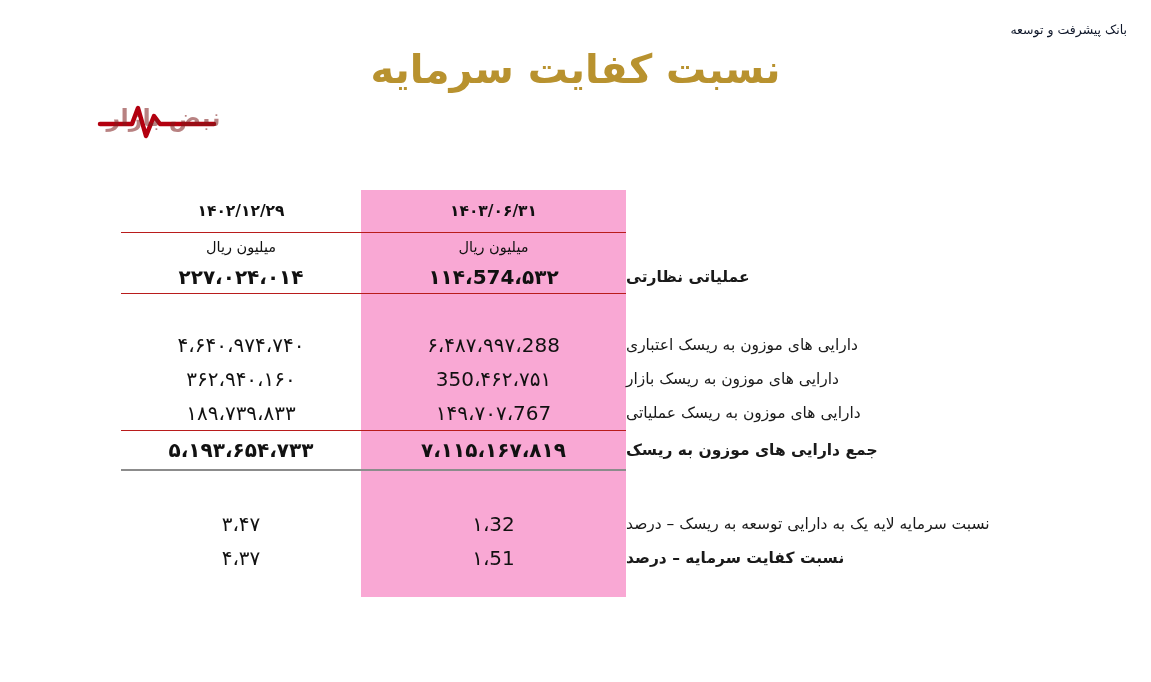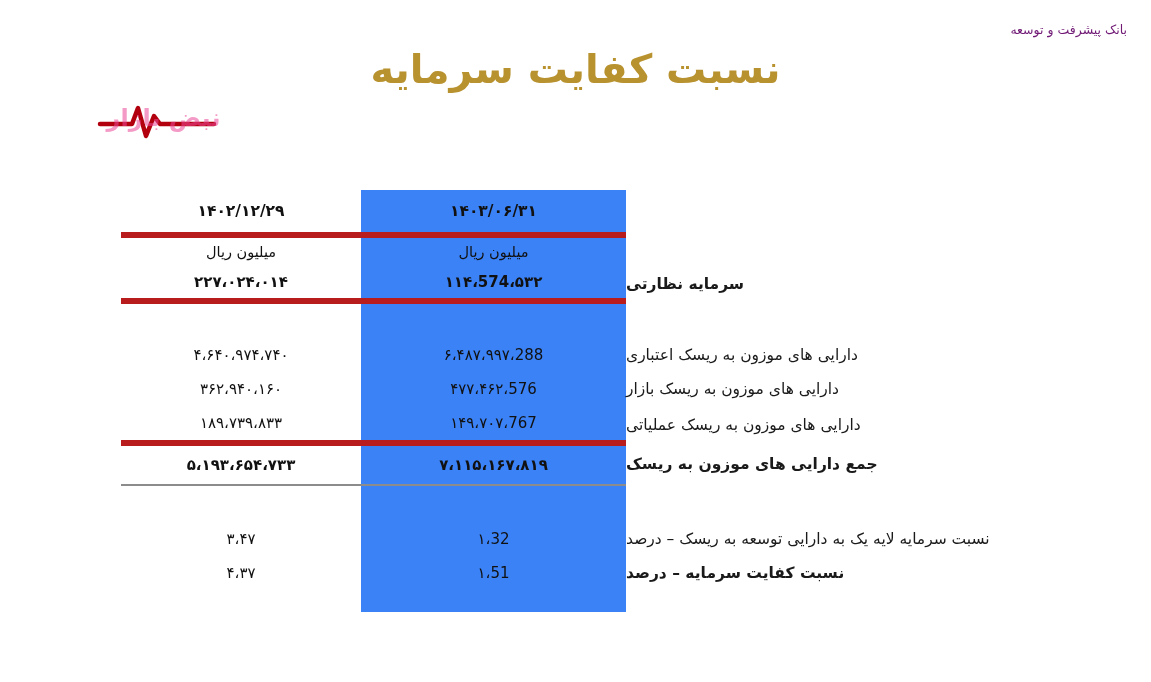--- a/index.html
+++ b/index.html
@@ -26,21 +26,21 @@
   }
   .bank-logo .line1 {
     font-size: 17px;
     color: #b8922f;
     font-weight: 700;
     letter-spacing: 0px;
     line-height: 1.3;
   }
   .bank-logo .line2 {
     font-size: 12.5px;
-    color: #701a75;
+    color: #0f172a;
     font-weight: 400;
     margin-top: 4px;
     line-height: 1.3;
   }
 
   
   .main-title {
     position: absolute;
     top: 46px;
     left: 0;
@@ -62,21 +62,21 @@
     height: 52px;
   }
   .watermark .wm-text {
     position: absolute;
     inset: 0;
     display: flex;
     align-items: center;
     justify-content: center;
     font-size: 24px;
     font-weight: 700;
-    color: #ec4899;
+    color: #7f1d1d;
     opacity: 0.55;
     direction: rtl;
     letter-spacing: -1px;
   }
   .watermark svg {
     position: absolute;
     top: 2px;
     left: 8px;
   }
 
@@ -110,40 +110,40 @@
     padding-left: 28px;
     font-size: 15.5px;
     color: #1a1a1a;
     direction: rtl;
     white-space: nowrap;
   }
   .label-cell.bold { font-weight: 700; }
 
   .num-cell {
     text-align: center;
-    font-size: 15px;
+    font-size: 20px;
     color: #111;
     direction: ltr;
     white-space: nowrap;
   }
   .num-cell.bold { font-weight: 700; }
 
-  .shaded { background: #3b82f6; }
+  .shaded { background: #f9a8d4; }
 
   
   .r-head td      { height: 42px; font-weight: 700; font-size: 15.5px; }
   .r-unit td      { height: 28px; font-size: 14.5px; }
   .r-cap td       { height: 32px; }
   .r-gap-sm td    { height: 34px; }
   .r-item td      { height: 34px; }
   .r-total td     { height: 38px; }
   .r-gap-md td    { height: 36px; }
   .r-ratio td     { height: 34px; }
   .r-tail td      { height: 22px; }
-  .rule-bottom { border-bottom: 6px solid #b91c1c; }
+  .rule-bottom { border-bottom: 1px solid #b91c1c; }
   .rule-thick-bottom { border-bottom: 2.5px solid #8c8c8c; }
 
   .unit-text { font-size: 14px; }
 </style>
 </head>
 <body>
 
 <div class="bank-logo">
   <div class="line2">بانک پیشرفت و توسعه</div>
 </div>
@@ -172,40 +172,40 @@
         <td class="num-cell bold rule-bottom">۱۴۰۲/۱۲/۲۹</td>
       </tr>
 
       <tr class="r-unit">
         <td class="label-cell"></td>
         <td class="num-cell shaded unit-text">میلیون ریال</td>
         <td class="num-cell unit-text">میلیون ریال</td>
       </tr>
 
       <tr class="r-cap">
-        <td class="label-cell bold">سرمایه نظارتی</td>
+        <td class="label-cell bold">عملیاتی نظارتی</td>
         <td class="num-cell bold shaded rule-bottom">۱۱۴،574،۵۳۲</td>
         <td class="num-cell bold rule-bottom">۲۲۷،۰۲۴،۰۱۴</td>
       </tr>
 
       <tr class="r-gap-sm">
         <td class="label-cell"></td>
         <td class="num-cell shaded"></td>
         <td class="num-cell"></td>
       </tr>
 
       <tr class="r-item">
         <td class="label-cell">دارایی های موزون به ریسک اعتباری</td>
         <td class="num-cell shaded">۶،۴۸۷،۹۹۷،288</td>
         <td class="num-cell">۴،۶۴۰،۹۷۴،۷۴۰</td>
       </tr>
 
       <tr class="r-item">
         <td class="label-cell">دارایی های موزون به ریسک بازار</td>
-        <td class="num-cell shaded">۴۷۷،۴۶۲،576</td>
+        <td class="num-cell shaded">350،۴۶۲،۷۵۱</td>
         <td class="num-cell">۳۶۲،۹۴۰،۱۶۰</td>
       </tr>
 
       <tr class="r-item">
         <td class="label-cell">دارایی های موزون به ریسک عملیاتی</td>
         <td class="num-cell shaded rule-bottom">۱۴۹،۷۰۷،767</td>
         <td class="num-cell rule-bottom">۱۸۹،۷۳۹،۸۳۳</td>
       </tr>
 
       <tr class="r-total">

